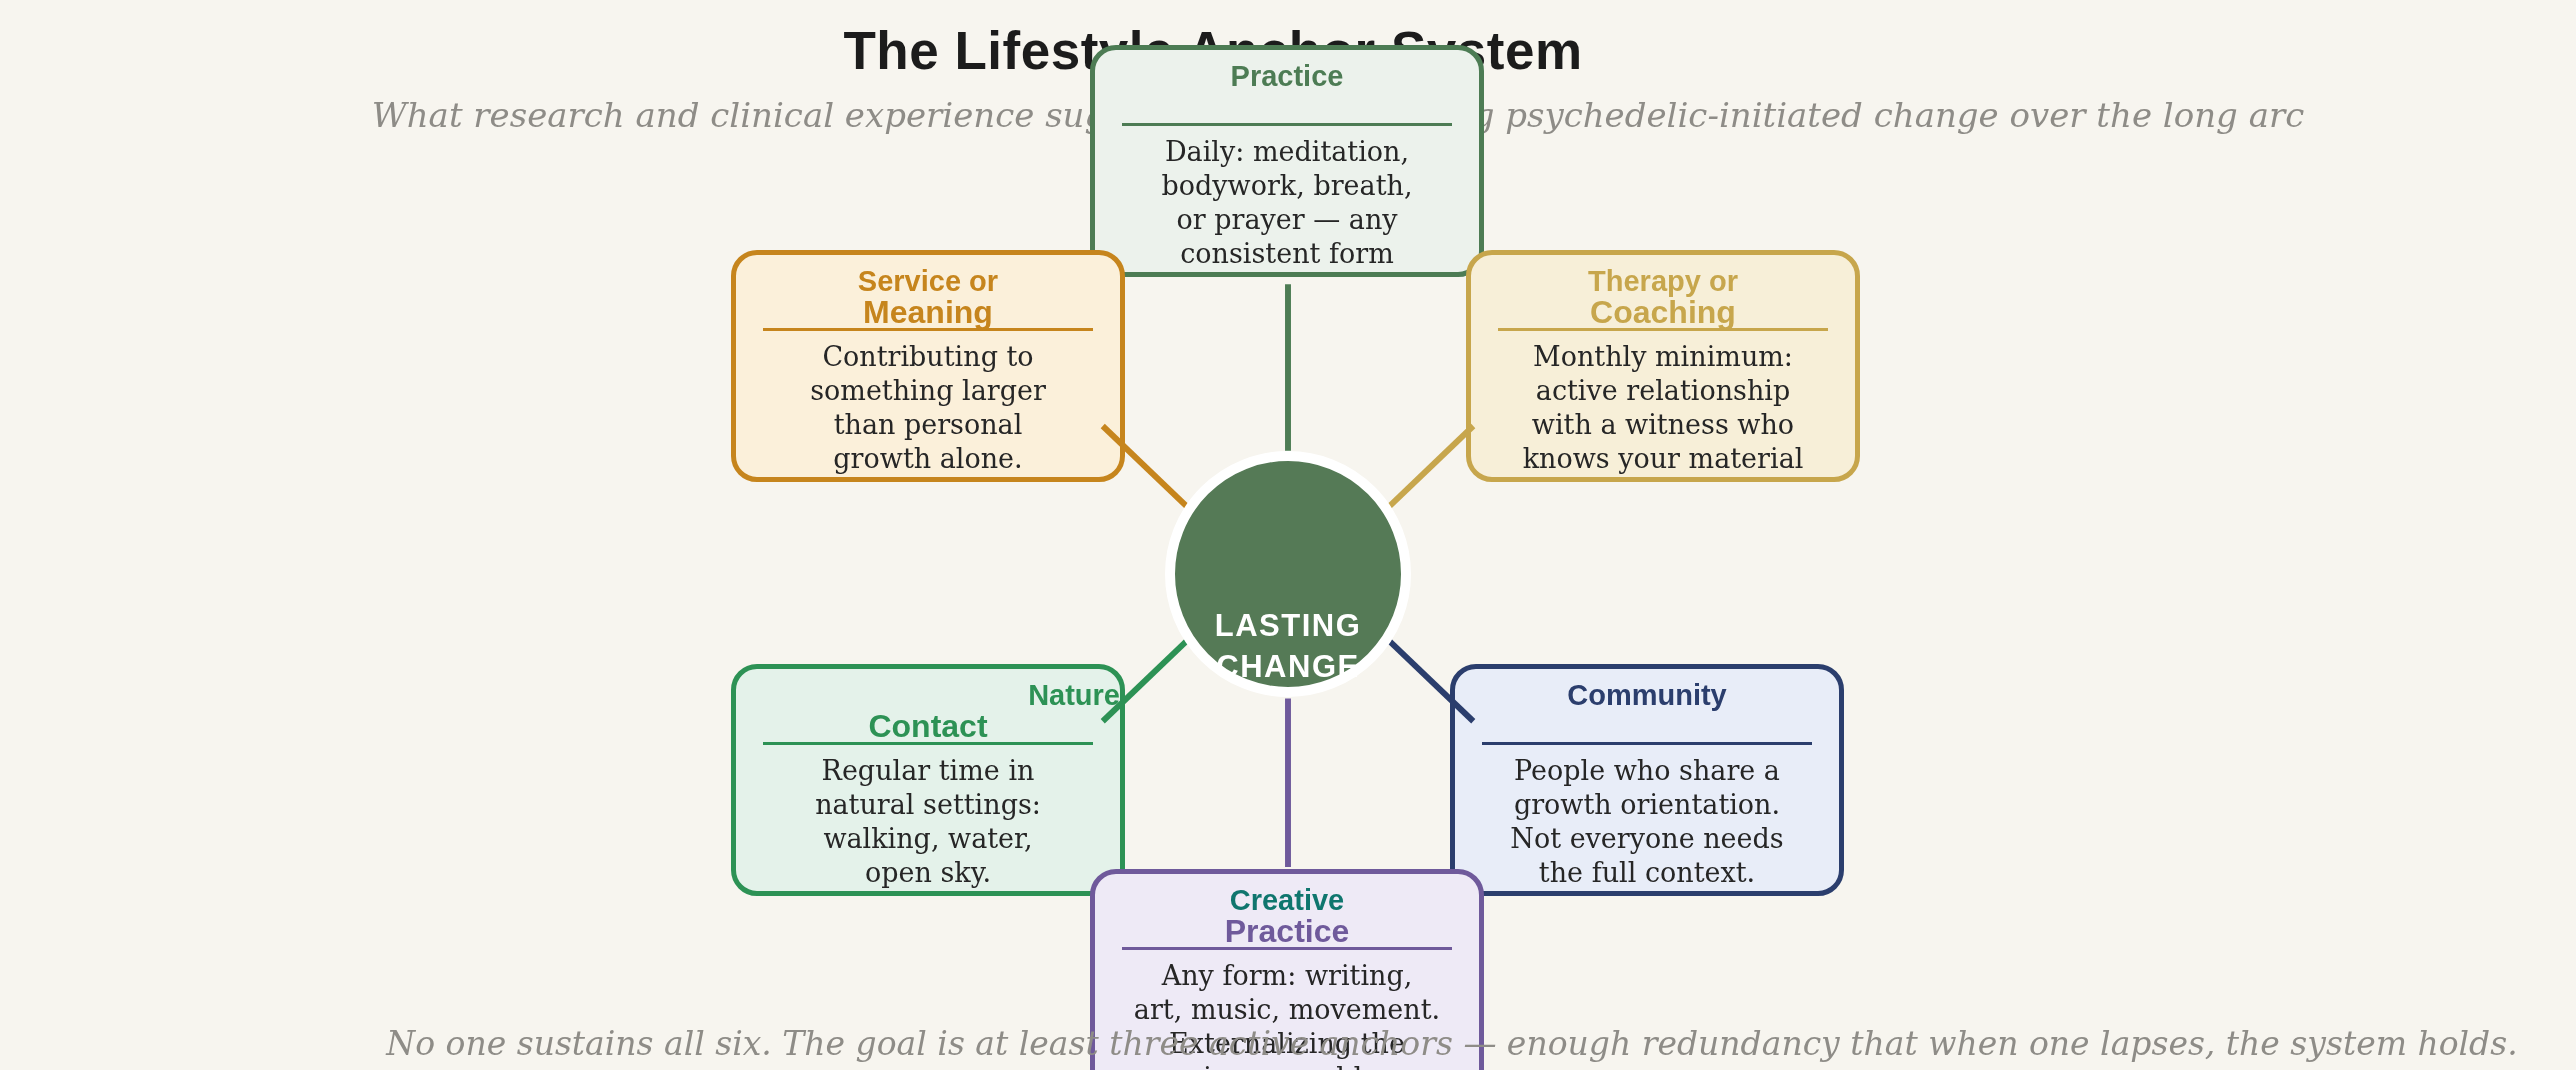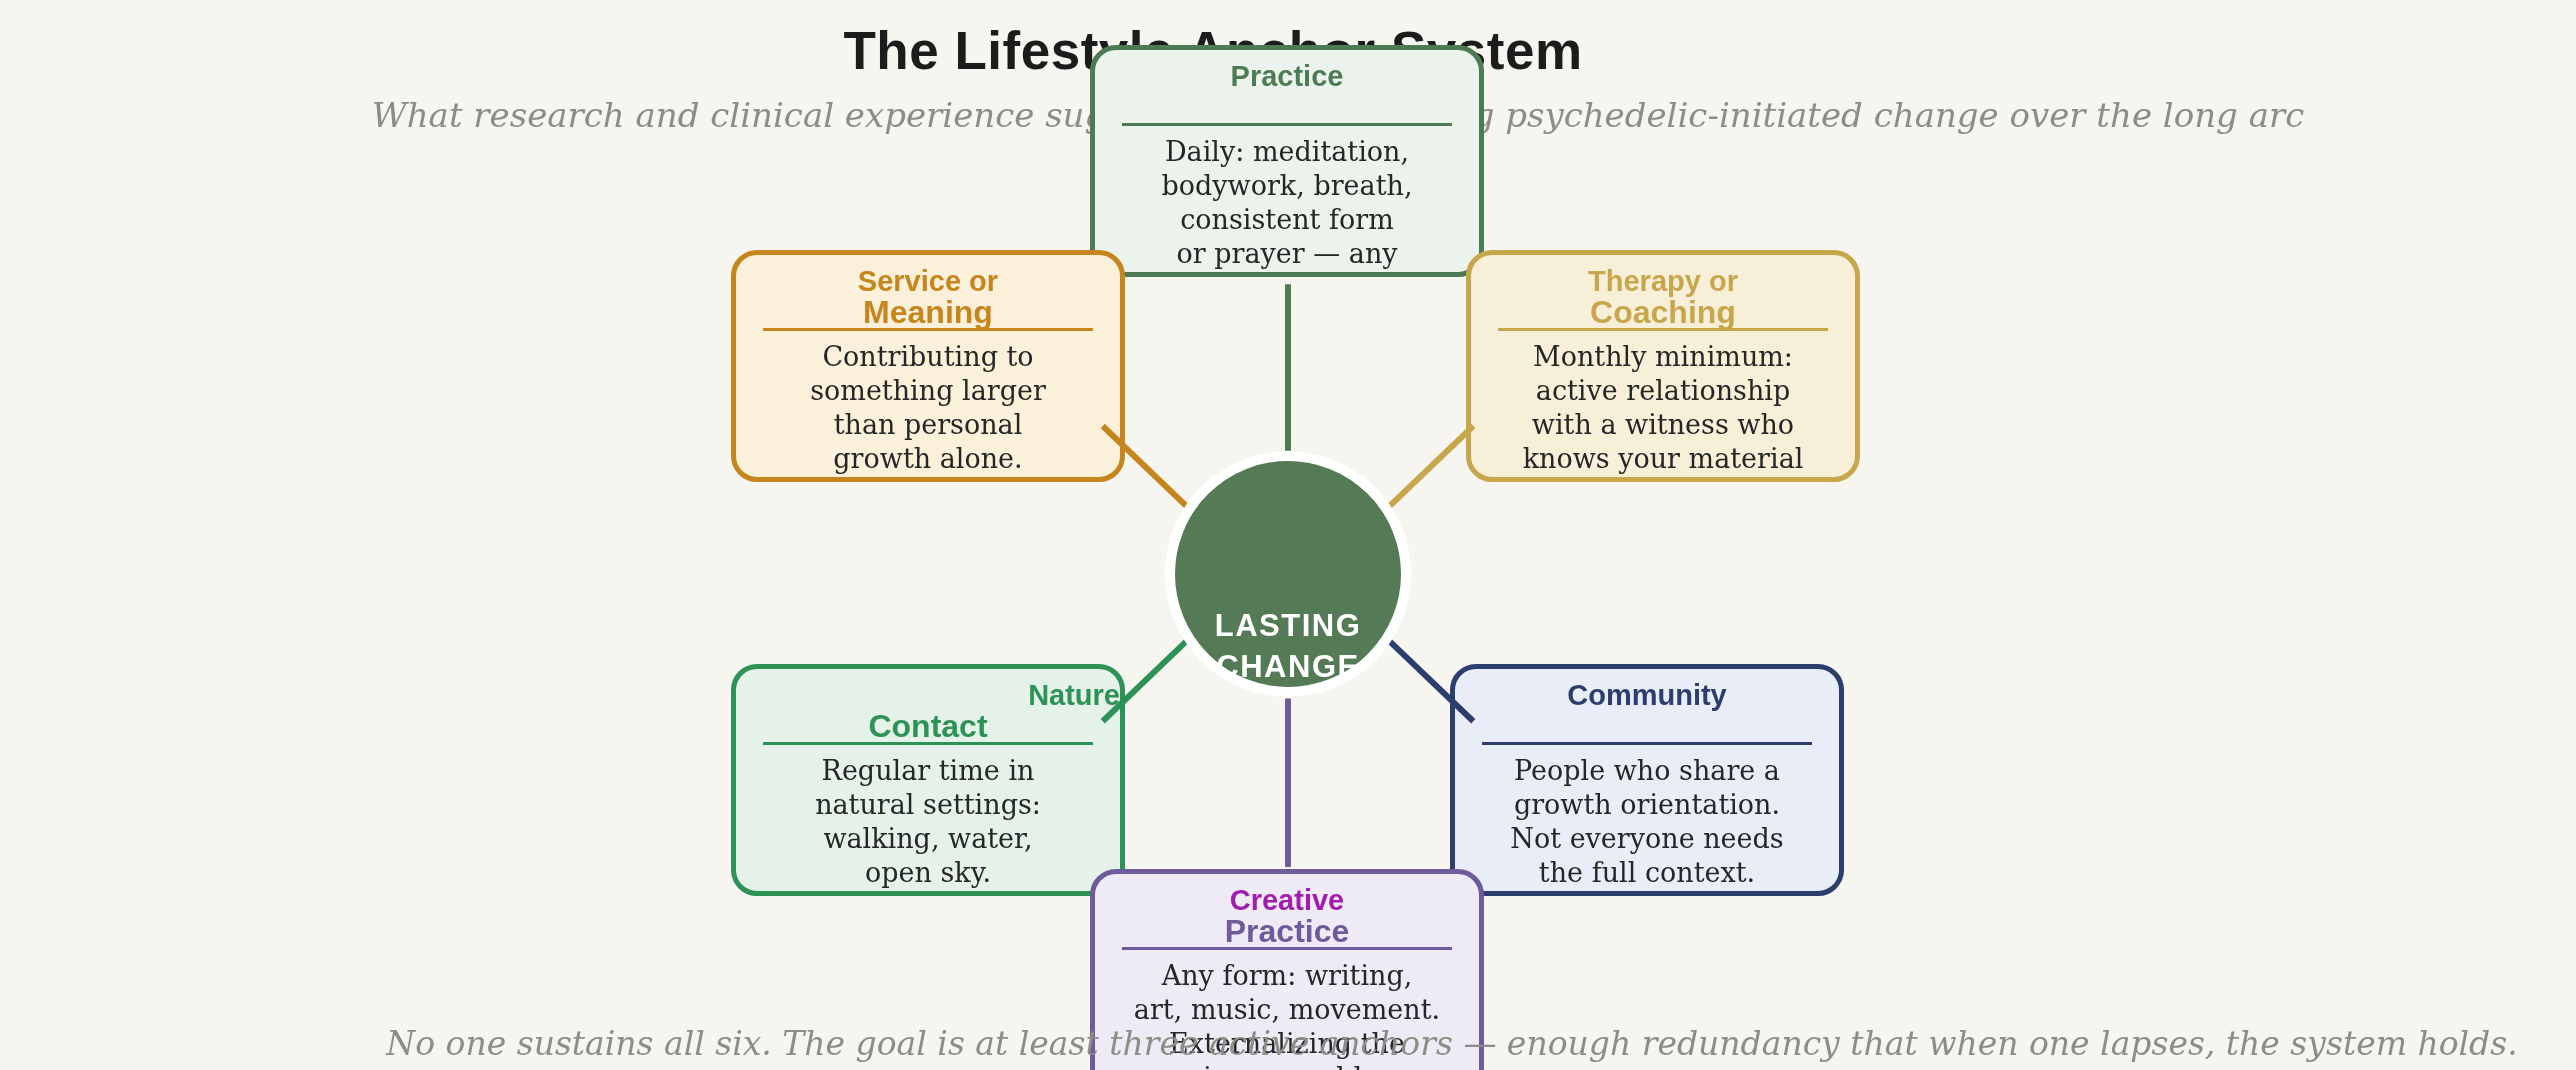--- a/index.html
+++ b/index.html
@@ -120,22 +120,22 @@
 
   <div id="cards">
       <div class="card" style="left: 1090px; top: 45px; border-color: rgb(77, 124, 84); background: rgb(236, 242, 236);">
         <div class="card-titles">
           <div class="card-title-line1" style="color: rgb(77, 124, 84);">Practice</div>
         </div>
         <div class="card-divider" style="border-top-color: rgb(77, 124, 84);"></div>
         <div class="card-body" style="color: rgb(38, 38, 38);">
           <div>Daily: meditation,</div>
           <div>bodywork, breath,</div>
+          <div>or prayer — any</div>
           <div>consistent form</div>
-          <div>or prayer — any</div>
         </div>
       </div>
       <div class="card" style="left: 731px; top: 250px; border-color: rgb(198, 133, 29); background: rgb(251, 240, 218);">
         <div class="card-titles">
           <div class="card-title-line1" style="color: rgb(198, 133, 29);">Service or</div>
           <div class="card-title-line2" style="color: rgb(198, 133, 29);">Meaning</div>
         </div>
         <div class="card-divider" style="border-top-color: rgb(198, 133, 29);"></div>
         <div class="card-body" style="color: rgb(38, 38, 38);">
           <div>Contributing to</div>
@@ -177,21 +177,21 @@
         <div class="card-divider" style="border-top-color: rgb(43, 62, 109);"></div>
         <div class="card-body" style="color: rgb(38, 38, 38);">
           <div>People who share a</div>
           <div>growth orientation.</div>
           <div>Not everyone needs</div>
           <div>the full context.</div>
         </div>
       </div>
       <div class="card" style="left: 1090px; top: 869px; border-color: rgb(111, 90, 155); background: rgb(238, 234, 246);">
         <div class="card-titles">
-          <div class="card-title-line1" style="color: #a21caf;">Creative</div>
+          <div class="card-title-line1" style="color: #0f766e;">Creative</div>
           <div class="card-title-line2" style="color: rgb(111, 90, 155);">Practice</div>
         </div>
         <div class="card-divider" style="border-top-color: rgb(111, 90, 155);"></div>
         <div class="card-body" style="color: rgb(38, 38, 38);">
           <div>Any form: writing,</div>
           <div>art, music, movement.</div>
           <div>Externalizing the</div>
           <div>inner world.</div>
         </div>
       </div>

